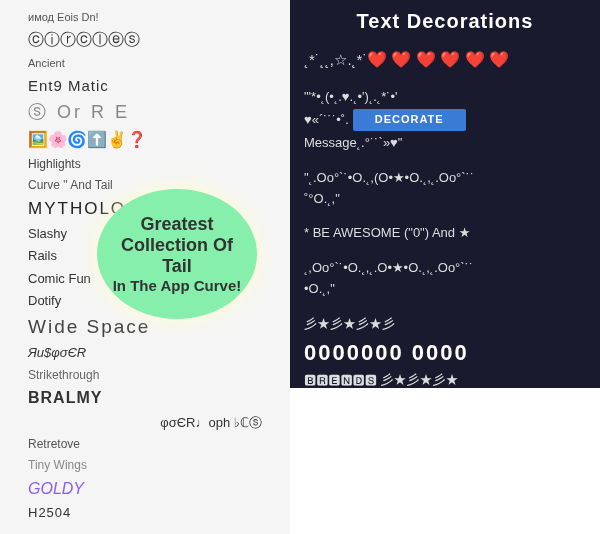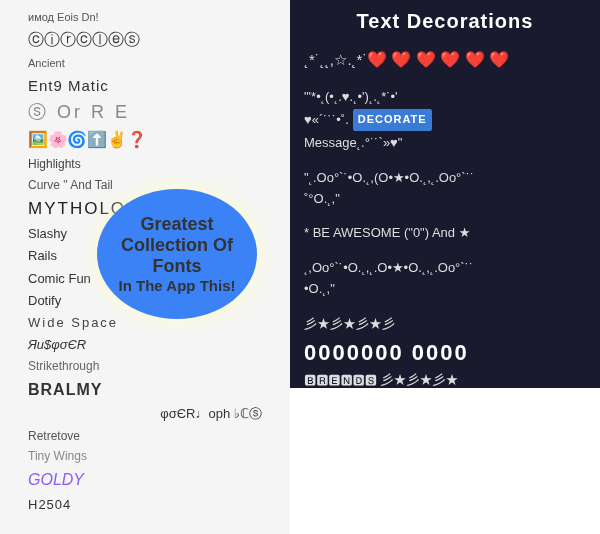--- a/index.html
+++ b/index.html
@@ -34,37 +34,37 @@
     .font-item-ent9 { font-size: 15px; letter-spacing: 1px; }
     .font-item-or { font-size: 18px; letter-spacing: 3px; color: #888; }
     .font-item-icons { font-size: 16px; }
     .font-item-highlights { font-size: 12px; color: #444; }
     .font-item-curve { font-size: 12px; color: #555; }
     .font-item-mythology { font-size: 17px; letter-spacing: 2px; color: #222; text-transform: uppercase; }
     .font-item-slashy { font-size: 13px; }
     .font-item-rails { font-size: 13px; }
     .font-item-comic { font-size: 13px; }
     .font-item-dotify { font-size: 13px; }
-    .font-item-wide { font-size: 13px; letter-spacing: 2px; color: #444; }
+    .font-item-wide { font-size: 19px; letter-spacing: 2px; color: #444; }
     .font-item-script { font-size: 13px; font-style: italic; }
     .font-item-math { font-size: 14px; }
     .font-item-strike { font-size: 12px; color: #666; }
     .font-item-bralmy { font-size: 16px; font-weight: bold; letter-spacing: 1px; }
     .font-item-phi { font-size: 13px; text-align: right; }
     .font-item-retretove { font-size: 12px; color: #555; }
     .font-item-wings { font-size: 12px; color: #888; }
     .font-item-goldy { font-size: 16px; font-style: italic; color: #8b5cf6; }
     .font-item-h2504 { font-size: 13px; letter-spacing: 1px; }
 
     .center-overlay {
       position: absolute;
       top: 50%;
       left: 50%;
       transform: translate(-30%, -60%);
-      background: #3b82f6;
+      background: #86efac;
       border-radius: 50%;
       width: 160px;
       height: 130px;
       display: flex;
       flex-direction: column;
       align-items: center;
       justify-content: center;
       text-align: center;
       box-shadow: 0 0 20px rgba(255,255,200,0.9);
       z-index: 10;
@@ -105,21 +105,21 @@
       display: flex;
       align-items: center;
       gap: 4px;
       margin: 2px 0;
     }
     .decorate-box {
       background: #3a7bd5;
       color: white;
       font-size: 11px;
       font-weight: bold;
-      padding: 2px 5px;
+      padding: 2px 22px;
       letter-spacing: 1px;
       border-radius: 2px;
     }
     .deco-message { font-size: 13px; }
 
     .deco-star-line { font-size: 13px; }
     .deco-big-text { font-size: 22px; color: #fff; font-weight: bold; letter-spacing: 2px; }
     .deco-friends-row { font-size: 13px; }
 
     .deco-arris { font-size: 14px; color: #d946ef; letter-spacing: 1px; }
@@ -152,22 +152,22 @@
       <div class="font-list-item font-item-phi">φσЄR♩oph ♭ℂⓢ</div>
       <div class="font-list-item font-item-retretove">Retretove</div>
       <div class="font-list-item font-item-wings">Tiny Wings</div>
       <div class="font-list-item font-item-goldy">GOLDY</div>
       <div class="font-list-item font-item-h2504">H2504</div>
     </div>
 
   <div class="center-overlay">
     <div class="line1">Greatest</div>
     <div class="line2">Collection Of</div>
-    <div class="line3">Fonts</div>
-    <div class="line4">In The App This!</div>
+    <div class="line3">Tail</div>
+    <div class="line4">In The App Curve!</div>
   </div>
 </div>
 
 <div class="right-panel">
   <div class="right-panel-title">Text Decorations</div>
 
   <div class="deco-block">
     <span class="deco-hearts">˛*˙˛˛,☆.˛*˙<span class="red-hearts">❤️ ❤️ ❤️ ❤️ ❤️ ❤️</span></span>
   </div>
 

